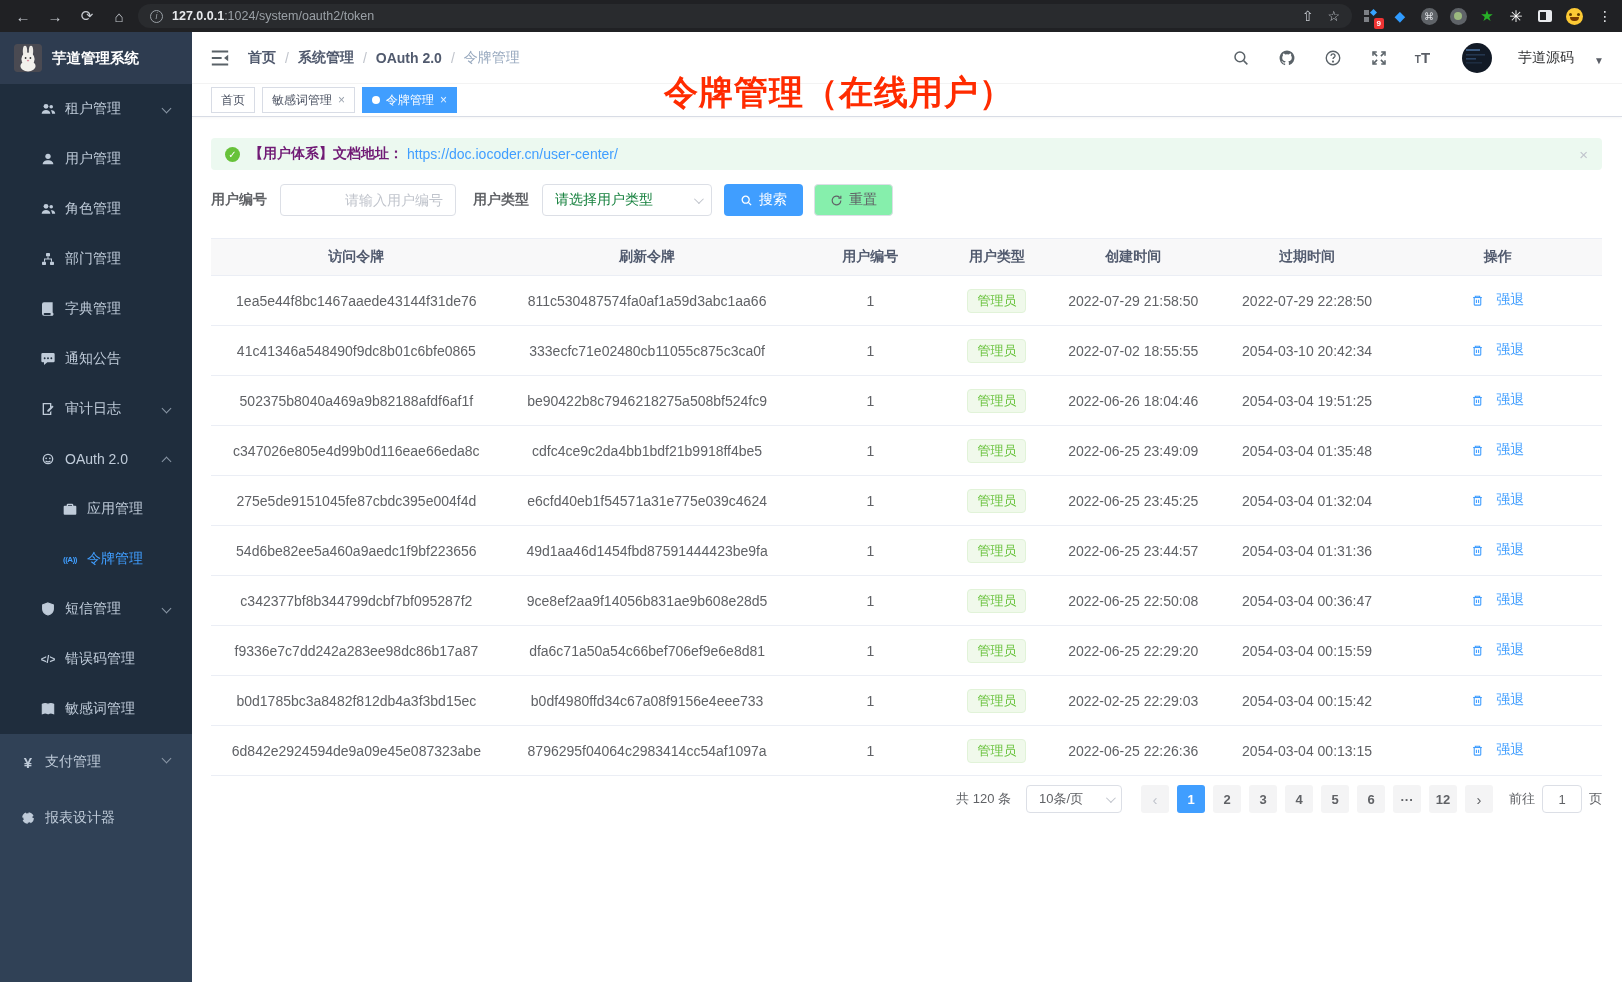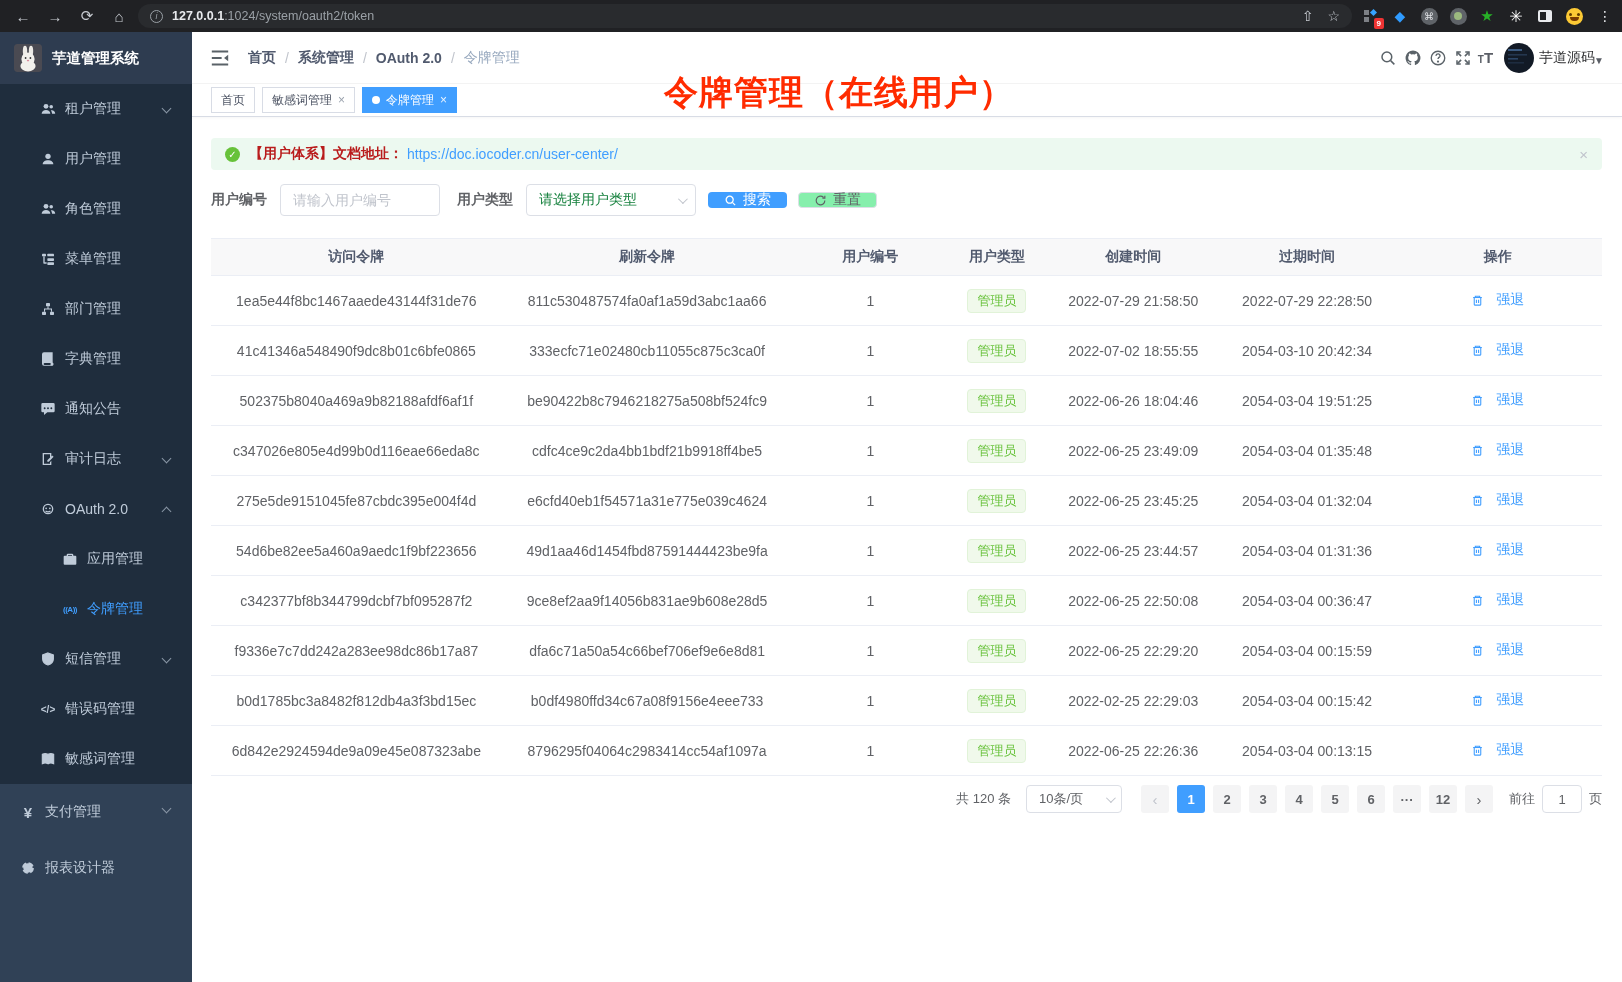--- a/index.html
+++ b/index.html
@@ -65,21 +65,21 @@
   .annotation { position:absolute; left:472px; top:38px; z-index:60; font-size:34px; font-weight:700;
     color:#ff2b00; letter-spacing:1px; white-space:nowrap; }
 
   
   .hdr { height:52px; display:flex; align-items:center; padding:0 18px; border-bottom:1px solid #f4f4f4; }
   .hamburger { margin-right:18px; display:flex; }
   .crumb { display:flex; align-items:center; font-size:14px; }
   .crumb .item { color:#515a6e; font-weight:600; }
   .crumb .item.last { color:#97a8be; font-weight:400; }
   .crumb .sep { color:#c0c4cc; margin:0 9px; font-weight:400; }
-  .hdr-right { margin-left:auto; display:flex; align-items:center; gap:5px; color:#5a5e66; }
+  .hdr-right { margin-left:auto; display:flex; align-items:center; gap:26px; color:#5a5e66; }
   .hico { width:20px; height:20px; display:flex; align-items:center; justify-content:center; }
   .hico svg { width:18px; height:18px; }
   .font-ico { font-weight:700; color:#5a5e66; font-size:15px; }
   .font-ico .small { font-size:10px; }
   .avatar { width:30px; height:30px; border-radius:50%; overflow:hidden; margin-left:6px; }
   .uname { font-size:14px; color:#303133; }
   .caret { font-size:10px; color:#5a5e66; margin-left:-6px; padding-top:6px; }
 
   
   .tabbar { height:33px; display:flex; align-items:center; padding-left:19px; gap:7px;
@@ -89,36 +89,36 @@
   .tab .x { font-size:12px; color:#9aa2ad; }
   .tab.active { background:#409eff; border-color:#409eff; color:#fff; }
   .tab.active .x { color:#e8f3ff; }
   .tab .dot { width:8px; height:8px; border-radius:50%; background:#fff; }
 
   
   .content { flex:1; padding:21px 20px 0 19px; }
   .alert { height:32px; background:#ecf9f0; border-radius:4px; display:flex; align-items:center; padding:0 14px; }
   .alert .ok { width:15px; height:15px; border-radius:50%; background:#67c23a; color:#fff; font-size:10px;
     display:flex; align-items:center; justify-content:center; flex:0 0 auto; }
-  .alert .atext { color:#b91c1c; font-size:14px; margin-left:9px; font-weight:600; }
+  .alert .atext { color:#701a75; font-size:14px; margin-left:9px; font-weight:600; }
   .alert a { color:#409eff; font-size:14px; text-decoration:none; margin-left:4px; font-weight:400; }
   .alert .close { margin-left:auto; color:#c0c4cc; font-size:15px; cursor:pointer; }
 
   .filters { margin-top:14px; display:flex; align-items:center; }
   .flabel { font-size:14px; font-weight:700; color:#606266; margin-right:13px; }
-  .finput { width:160px; height:32px; border:1px solid #dcdfe6; border-radius:4px; padding:0 12px;
-    font-size:14px; color:#606266; background:#fff; }
+  .finput { width:176px; height:32px; border:1px solid #dcdfe6; border-radius:4px; padding:0 12px;
+    font-size:14px; color:#606266; background:#fff;text-align:right; }
   .finput::placeholder { color:#c0c4cc; }
   .fselect { width:170px; height:32px; border:1px solid #dcdfe6; border-radius:4px; padding:0 10px 0 12px;
     display:flex; align-items:center; justify-content:space-between; background:#fff; cursor:pointer; }
   .fselect .ph { color:#15803d; font-size:14px; }
   .sel-chev { width:7px; height:7px; border-right:1.4px solid #c0c4cc; border-bottom:1.4px solid #c0c4cc;
     transform:rotate(45deg) translateY(-2px); }
   .gap16 { width:17px; }
-  .btn { height:16px; border-radius:4px; display:inline-flex; align-items:center; justify-content:center;
+  .btn { height:32px; border-radius:4px; display:inline-flex; align-items:center; justify-content:center;
     gap:6px; font-size:14px; padding:0 15px; cursor:pointer; border:1px solid transparent; }
   .btn.primary { background:#409eff; color:#fff; margin-left:12px; }
   .btn.plain { background:#86efac; color:#606266; border-color:#dcdfe6; margin-left:11px; }
   .btn svg { width:13px; height:13px; }
 
   table.grid { width:100%; border-collapse:collapse; margin-top:22px; table-layout:fixed; }
   .grid th { height:37px; background:#f8f8f9; color:#515a6e; font-size:14px; font-weight:600;
     border-top:1px solid #ebeef5; border-bottom:1px solid #ebeef5; text-align:center; }
   .grid td { height:50px; color:#606266; font-size:14px; text-align:center; border-bottom:1px solid #ebeef5;
     white-space:nowrap; overflow:hidden; }
@@ -236,32 +236,20 @@
               <path d="M2.5 19c0-3.6 3-5.6 6.5-5.6s6.5 2 6.5 5.6z"></path>
               <circle cx="16.8" cy="8.6" r="2.7"></circle>
               <path d="M16.2 13.8c.4-.1.9-.1 1.4-.1 3 0 5.2 1.8 5.2 5.3h-4.6c-.3-2.2-1-3.9-2-5.2z"></path>
             </svg>
           </span>
         <span>角色管理</span>
       </div>
       <div class="menu-item">
         <span class="mi">
             <svg viewBox="0 0 24 24">
-              <rect x="3" y="4" width="6" height="4" rx="1"></rect>
-              <rect x="11" y="4" width="10" height="4" rx="1"></rect>
-              <path d="M5 8v10a1 1 0 001 1h4v-2H7V8z"></path>
-              <rect x="11" y="11" width="10" height="4" rx="1"></rect>
-              <rect x="11" y="17" width="10" height="4" rx="1"></rect>
-            </svg>
-          </span>
-        <span>菜单管理</span>
-      </div>
-      <div class="menu-item">
-        <span class="mi">
-            <svg viewBox="0 0 24 24">
               <rect x="9" y="3" width="6" height="5" rx="1"></rect>
               <rect x="3" y="16" width="6" height="5" rx="1"></rect>
               <rect x="15" y="16" width="6" height="5" rx="1"></rect>
               <path d="M11.2 8h1.6v3.2H18V16h-1.6v-3.2H7.6V16H6v-4.8h5.2z"></path>
             </svg>
           </span>
         <span>部门管理</span>
       </div>
       <div class="menu-item">
         <span class="mi">

